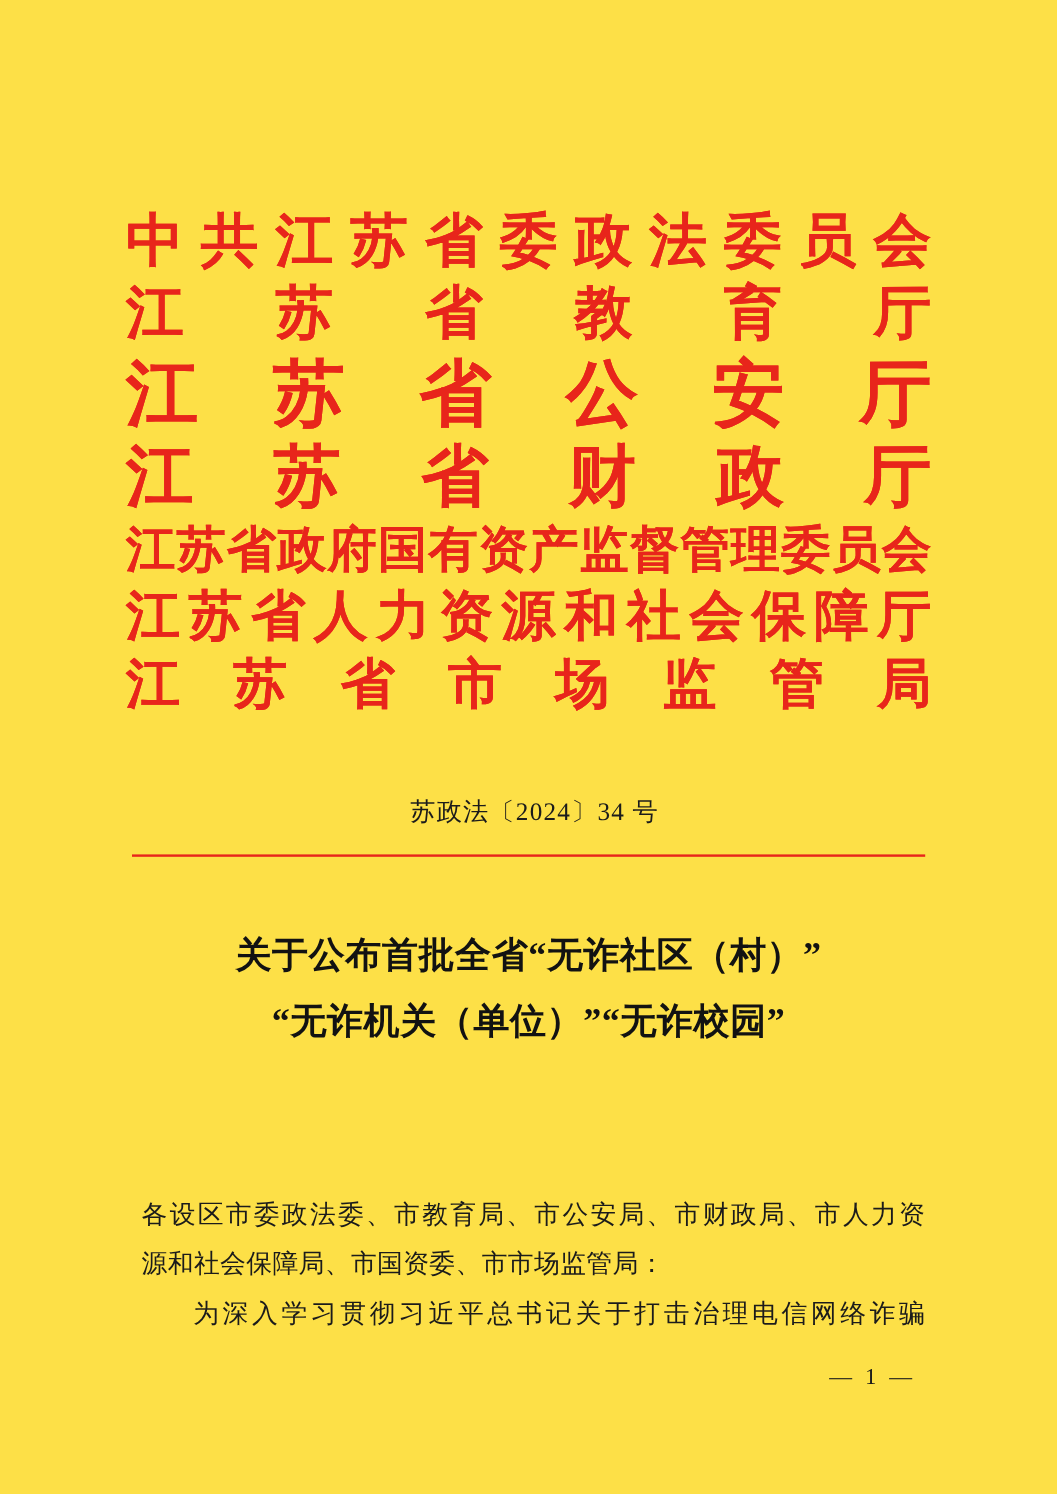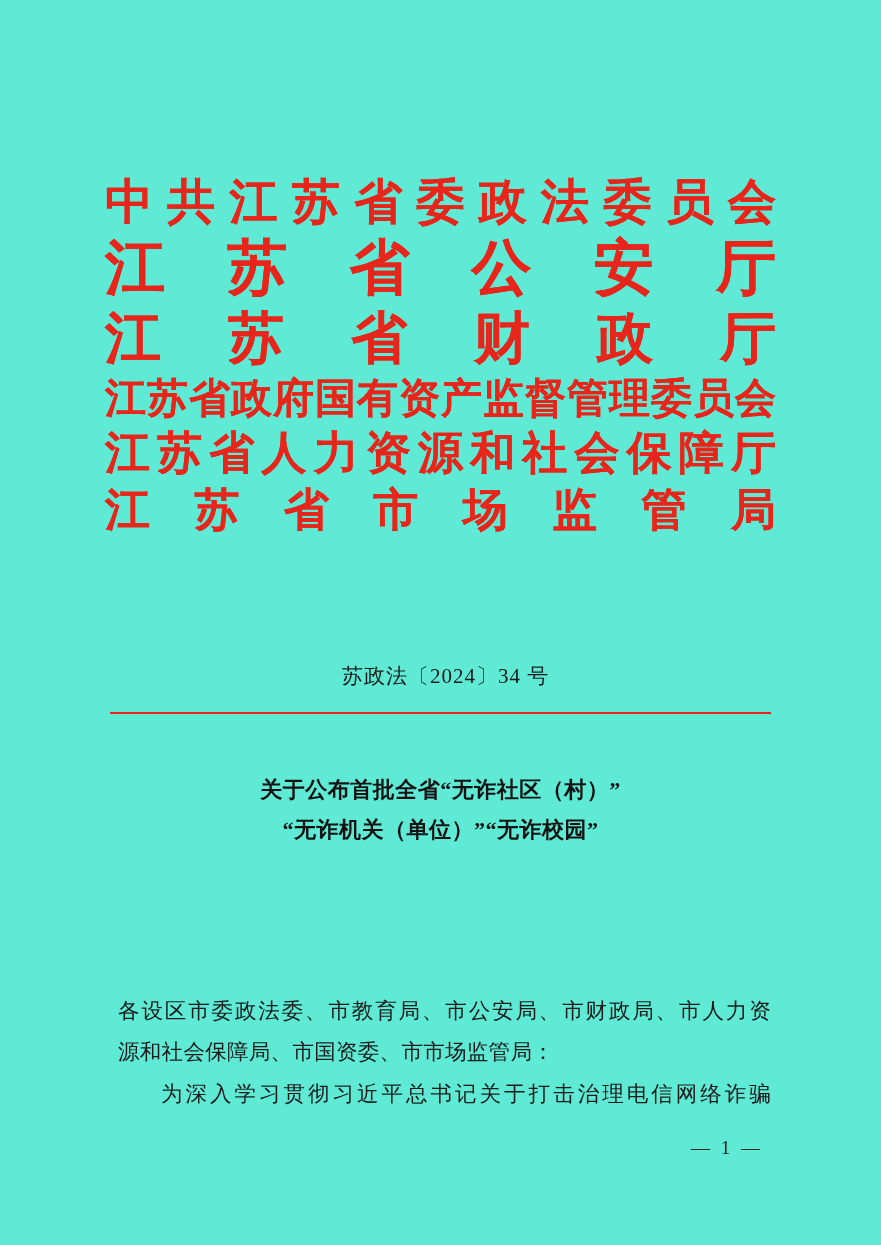--- a/index.html
+++ b/index.html
@@ -12,21 +12,21 @@
     height: 1245px;
     position: relative;
     font-family: "Liberation Serif", "DejaVu Serif", serif;
     color: #1a1a1a;
     overflow: hidden;
   }
 
   .page {
     position: absolute;
     inset: 0;
-    background: #5eead4;
+    background: #fde047;
   }
 
   
   .letterhead {
     position: absolute;
     left: 0;
     right: 0;
     top: 178px;
     padding: 0 105px;
     box-sizing: border-box;
@@ -80,21 +80,21 @@
 
   
   .title-block {
     position: absolute;
     left: 108px;
     right: 108px;
     top: 770px;
     text-align: center;
   }
   .title-line {
-    font-size: 22px;
+    font-size: 30px;
     font-weight: 700;
     line-height: 1.82;
     color: #121212;
     letter-spacing: 0.5px;
     font-family: "Liberation Serif", "DejaVu Serif", serif;
   }
 
   
   .body-block {
     position: absolute;
@@ -102,21 +102,21 @@
     right: 110px;
     top: 992px;
   }
   .body-line {
     font-size: 21.5px;
     line-height: 1.92;
     color: #1b1b1b;
     letter-spacing: 0.3px;
     text-align: justify;
     text-align-last: justify;
-    font-family: Liberation Mono, monospace;
+    font-family: Liberation Serif, serif;
   }
   .body-line.last {
     text-align-last: left;
   }
   .indent {
     text-indent: 2em;
   }
 
   
   .page-number {
@@ -129,20 +129,21 @@
     font-family: "Liberation Serif", "DejaVu Serif", serif;
   }
 </style>
 </head>
 <body>
 
 <div class="page">
 
   <div class="letterhead">
     <div class="lh-line lh-1">中共江苏省委政法委员会</div>
+    <div class="lh-line lh-2">江苏省教育厅</div>
     <div class="lh-line lh-3">江苏省公安厅</div>
     <div class="lh-line lh-4">江苏省财政厅</div>
     <div class="lh-line lh-6">江苏省政府国有资产监督管理委员会</div>
     <div class="lh-line lh-5">江苏省人力资源和社会保障厅</div>
     <div class="lh-line lh-7">江苏省市场监管局</div>
   </div>
 
   <div class="docnum-wrap">
     <span class="docnum">苏政法〔2024〕34 号</span>
   </div>

